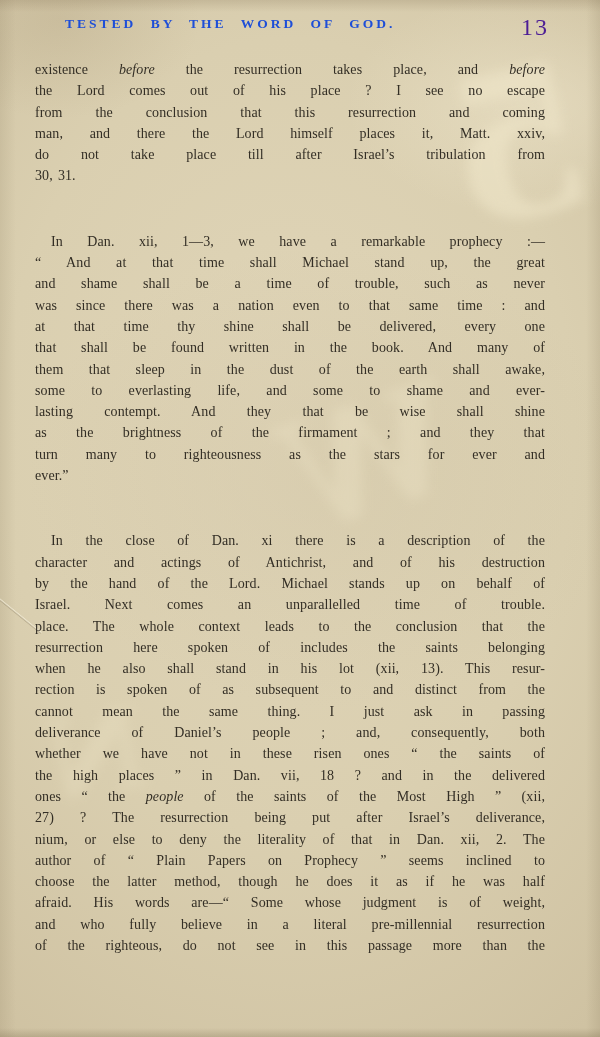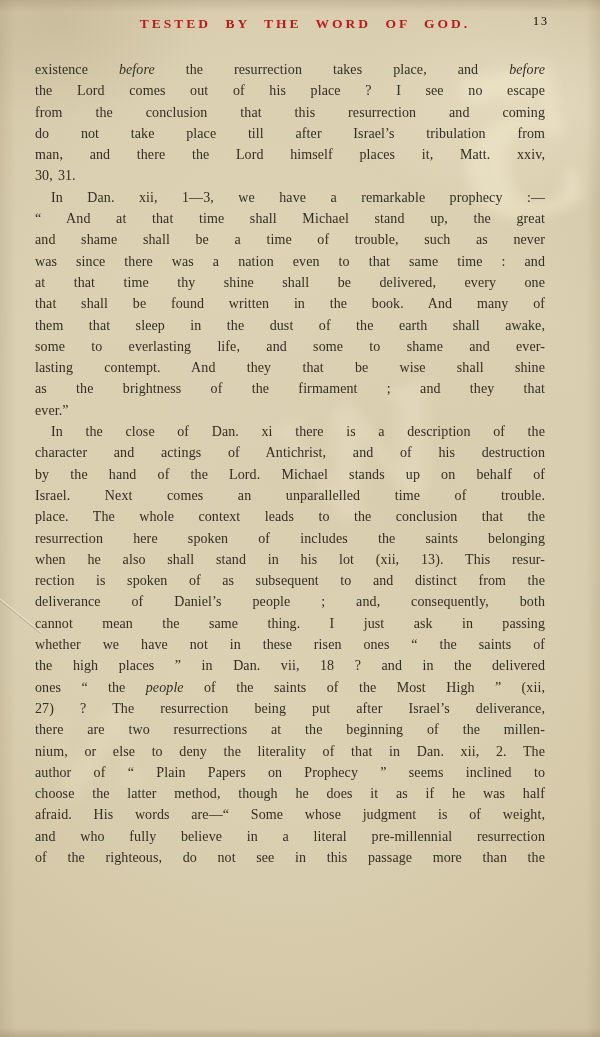--- a/index.html
+++ b/index.html
@@ -14,39 +14,39 @@
       radial-gradient(ellipse 260px 160px at 88% 10%, rgba(238,229,203,0.55), rgba(238,229,203,0) 70%),
       radial-gradient(ellipse 200px 140px at 10% 2%, rgba(150,132,98,0.18), rgba(150,132,98,0) 70%),
       radial-gradient(ellipse 420px 320px at 55% 46%, rgba(200,188,156,0.30), rgba(200,188,156,0) 72%),
       radial-gradient(ellipse 520px 720px at 48% 42%, #e0d5b8 0%, #dacfb0 55%, #cfc2a2 100%);
     font-family: "Liberation Serif", "DejaVu Serif", serif;
     color: #332e25;
   }
   .page { position: absolute; inset: 0; padding: 16px 55px 0 35px; box-sizing: border-box; }
   .pagehead { position: relative; height: 18px; }
   .running-title {
-    display: block; text-align: center;
+    display: block; text-align: left;
     font-size: 13.5px; font-weight: bold;
     letter-spacing: 3px; word-spacing: 8px;
-    color: #b91c1c; padding-left: 30px;
+    color: #1d4ed8; padding-left: 30px;
     white-space: nowrap;
   }
   .page-number {
     position: absolute; top: -2px; right: -4px;
-    font-size: 12px; letter-spacing: 2px; color: #000000;
+    font-size: 24px; letter-spacing: 2px; color: #4c1d95;
   }
   .text-block {
     margin-top: 25px;
     font-size: 14px; line-height: 21.3px;
     word-spacing: 1.5px; letter-spacing: 0.1px;
   }
   .para { margin: 0; }
   .line { text-align: justify; text-align-last: justify; white-space: normal; }
   .line.short { text-align-last: left; }
-  .para.indent .line:first-child { text-indent: 16px; }
+  .para.indent .line:first-child { text-indent: 16px; margin-top: 44px; }
   .it { font-style: italic; }
   .ghost {
     position: absolute; pointer-events: none; user-select: none;
     font-family: "DejaVu Serif", serif; font-weight: bold;
     color: #f0e7ca; filter: blur(6px);
   }
   .ghost-1 { font-size: 200px; left: 448px; top: 28px; opacity: 0.55; transform: scaleX(-1) rotate(12deg); }
   .ghost-2 { font-size: 150px; left: 285px; top: 370px; opacity: 0.32; transform: scaleX(-1) rotate(18deg); }
   .ghost-3 { font-size: 110px; left: 45px;  top: 690px; opacity: 0.26; transform: scaleX(-1) rotate(10deg); }
   .crease {
@@ -66,55 +66,55 @@
 <div class="page">
   <div class="pagehead">
     <span class="running-title">TESTED BY THE WORD OF GOD.</span>
     <span class="page-number">13</span>
   </div>
   <div class="text-block">
       <div class="para">
         <div class="line"><span>existence </span><span class="it">before</span><span> the resurrection takes place, and </span><span class="it">before</span></div>
         <div class="line"><span>the Lord comes out of his place ?  I see no escape</span></div>
         <div class="line"><span>from the conclusion that this resurrection and coming</span></div>
+        <div class="line"><span>man, and there the Lord himself places it, Matt. xxiv,</span></div>
         <div class="line"><span>do not take place till after Israel’s tribulation from</span></div>
-        <div class="line"><span>man, and there the Lord himself places it, Matt. xxiv,</span></div>
         <div class="line short"><span>30, 31.</span></div>
       </div>
       <div class="para indent">
         <div class="line"><span>In Dan. xii, 1—3, we have a remarkable prophecy :—</span></div>
       </div>
       <div class="para">
         <div class="line"><span>“ And at that time shall Michael stand up, the great</span></div>
         <div class="line"><span>and shame shall be a time of trouble, such as never</span></div>
         <div class="line"><span>was since there was a nation even to that same time : and</span></div>
         <div class="line"><span>at that time thy shine shall be delivered, every one</span></div>
         <div class="line"><span>that shall be found written in the book.  And many of</span></div>
         <div class="line"><span>them that sleep in the dust of the earth shall awake,</span></div>
         <div class="line"><span>some to everlasting life, and some to shame and ever-</span></div>
         <div class="line"><span>lasting contempt.  And they that be wise shall shine</span></div>
         <div class="line"><span>as the brightness of the firmament ; and they that</span></div>
+        <div class="line"><span>turn many to righteousness as the stars for ever and</span></div>
         <div class="line short"><span>ever.”</span></div>
       </div>
       <div class="para indent">
         <div class="line"><span>In the close of Dan. xi there is a description of the</span></div>
         <div class="line"><span>character and actings of Antichrist, and of his destruction</span></div>
         <div class="line"><span>by the hand of the Lord.  Michael stands up on behalf of</span></div>
         <div class="line"><span>Israel.  Next comes an unparallelled time of trouble.</span></div>
         <div class="line"><span>place.  The whole context leads to the conclusion that the</span></div>
         <div class="line"><span>resurrection here spoken of includes the saints belonging</span></div>
         <div class="line"><span>when he also shall stand in his lot (xii, 13).  This resur-</span></div>
         <div class="line"><span>rection is spoken of as subsequent to and distinct from the</span></div>
+        <div class="line"><span>cannot mean the same thing.  I just ask in passing</span></div>
         <div class="line"><span>deliverance of Daniel’s people ; and, consequently, both</span></div>
-        <div class="line"><span>cannot mean the same thing.  I just ask in passing</span></div>
         <div class="line"><span>whether we have not in these risen ones “ the saints of</span></div>
         <div class="line"><span>the high places ” in Dan. vii, 18 ? and in the delivered</span></div>
         <div class="line"><span>ones “ the </span><span class="it">people</span><span> of the saints of the Most High ” (xii,</span></div>
         <div class="line"><span>27) ?  The resurrection being put after Israel’s deliverance,</span></div>
-        <div class="line"><span>there are two resurrections at the beginning of the millen-</span></div>
         <div class="line"><span>nium, or else to deny the literality of that in Dan. xii, 2. The</span></div>
         <div class="line"><span>author of “ Plain Papers on Prophecy ” seems inclined to</span></div>
         <div class="line"><span>choose the latter method, though he does it as if he was half</span></div>
         <div class="line"><span>afraid. His words are—“ Some whose judgment is of weight,</span></div>
         <div class="line"><span>and who fully believe in a literal pre-millennial resurrection</span></div>
         <div class="line"><span>of the righteous, do not see in this passage more than the</span></div>
       </div>
     </div>
 </div>
 

